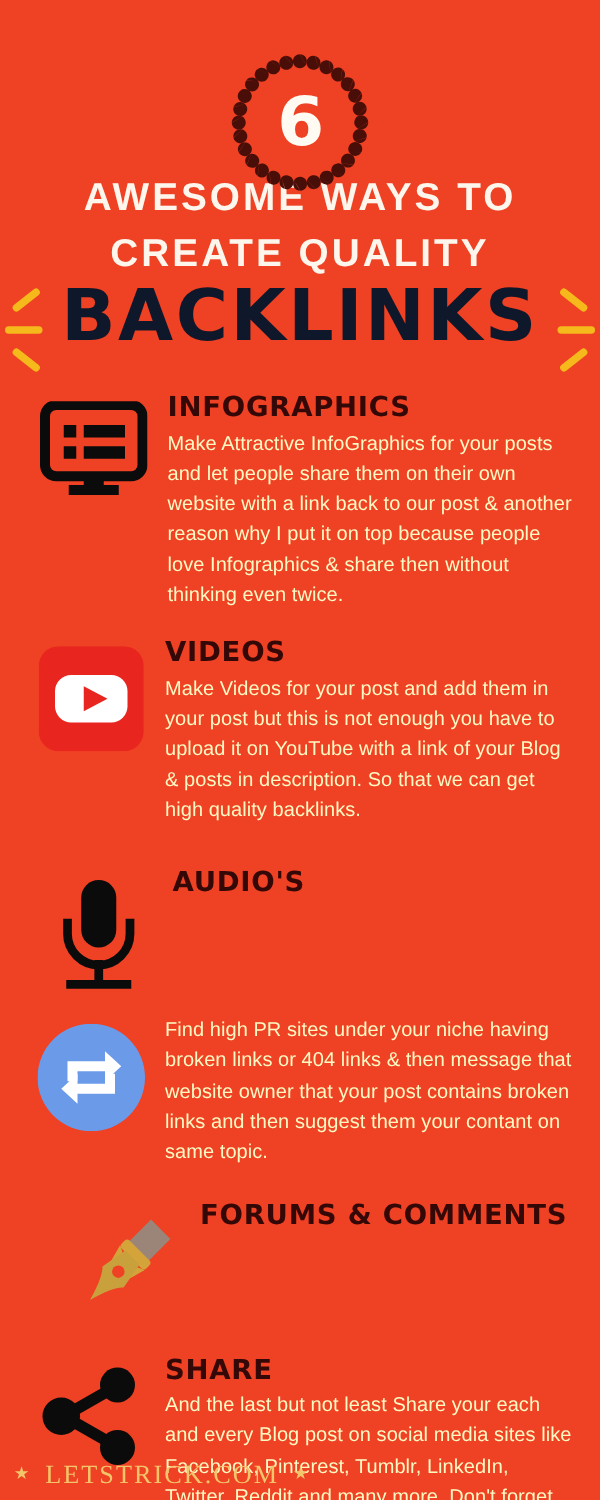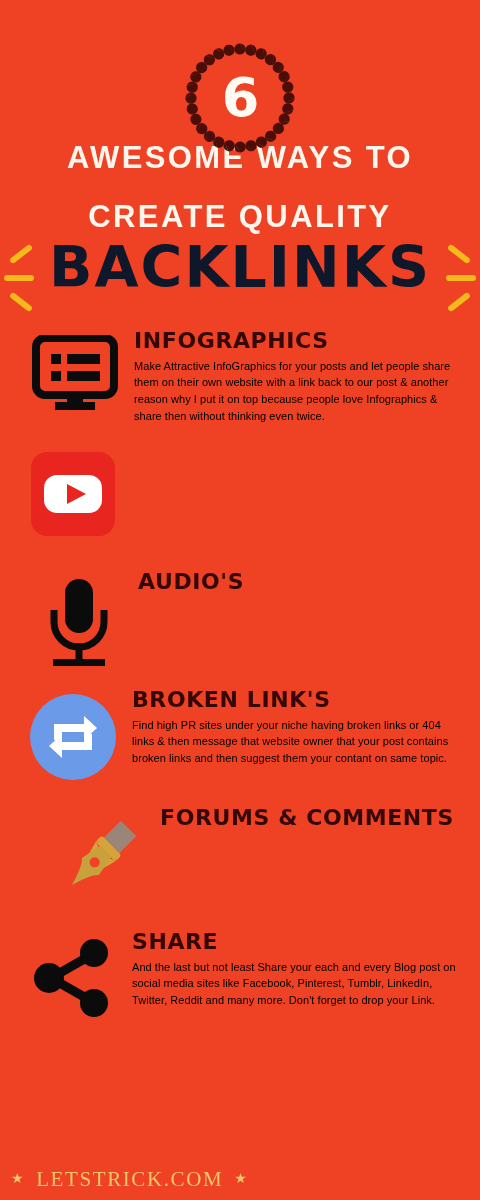--- a/index.html
+++ b/index.html
@@ -20,21 +20,21 @@
     display:flex;align-items:center;justify-content:center;
     color:#FFFBF2;font-size:54px;font-weight:bold;
     font-family:"DejaVu Sans",sans-serif;line-height:1;letter-spacing:-1px;}
 
   .head1,.head2{
     text-align:center;color:#FDF6EC;font-weight:bold;
     font-family:"Liberation Sans",sans-serif;
     font-size:31px;letter-spacing:2.4px;line-height:1.36;
   }
   .head1{margin-top:2px;}
-  .head2{margin-top:17px;}
+  .head2{margin-top:3px;}
 
   .title-row{position:relative;height:78px;margin-top:5px;}
   .title-main{
     position:absolute;left:0;right:0;top:-4px;text-align:center;
     color:#0f172a;font-weight:bold;font-size:57px;
     letter-spacing:2px;line-height:1;
     font-family:"DejaVu Sans",sans-serif;
     z-index:2;
   }
   .rays{position:absolute;top:6px;z-index:1;}
@@ -47,23 +47,23 @@
   .sec{display:flex;align-items:flex-start;padding:0 14px 0 14px;}
   .sec .iconcell{width:118px;flex:0 0 118px;display:flex;
                  justify-content:center;padding-top:6px;}
   .sec .body{flex:1;padding-right:6px;}
   .sec h3{
     margin:0 0 4px 0;color:#330806;
     font-family:"DejaVu Sans",sans-serif;
     font-weight:bold;font-size:22px;letter-spacing:.6px;line-height:1.1;
   }
   .sec p{
-    margin:0;color:#000000;
+    margin:0;color:#fef9c3;
     font-family:"Liberation Sans",sans-serif;
-    font-size:11px;line-height:1.52;letter-spacing:.05px;
+    font-size:16px;line-height:1.52;letter-spacing:.05px;
   }
 
   .s-info{margin-top:2px;padding-left:16px;}
   .s-video{margin-top:22px;}
   .s-audio{margin-top:34px;padding-left:20px;}
   .s-broken{margin-top:20px;}
   .s-forums{margin-top:26px;padding-left:42px;}
   .s-share{margin-top:30px;}
 
   
@@ -155,20 +155,24 @@
     </div>
 
     <div class="sec s-video">
       <div class="iconcell">
         <svg width="84" height="84" viewBox="0 0 84 84">
           <rect x="0" y="0" width="84" height="84" rx="16" ry="16" fill="#E8251F"></rect>
           <rect x="13" y="23" width="58" height="38" rx="13" ry="13" fill="#FFFFFF"></rect>
           <path d="M36 32 L55 42 L36 52 Z" fill="#E8251F"></path>
         </svg>
       </div>
+      <div class="body">
+        <h3>VIDEOS</h3>
+        <p>Make Videos for your post and add them in your post but this is not enough you have to upload it on YouTube with a link of your Blog &amp; posts in description. So that we can get high quality backlinks.</p>
+      </div>
     </div>
 
     <div class="sec s-audio">
       <div class="iconcell">
         <svg width="74" height="92" viewBox="0 0 74 92">
           <rect x="23" y="3" width="28" height="54" rx="14" ry="14" fill="#0B0B0B"></rect>
           <path d="M12 34 v12 a25 25 0 0 0 50 0 v-12" fill="none" stroke="#0B0B0B" stroke-width="7"></path>
           <rect x="33.5" y="67" width="7" height="18" fill="#0B0B0B"></rect>
           <rect x="11" y="83" width="52" height="7" fill="#0B0B0B"></rect>
         </svg>
@@ -180,21 +184,20 @@
 
     <div class="sec s-broken">
       <div class="iconcell">
         <svg width="86" height="86" viewBox="0 0 86 86">
           <circle cx="43" cy="43" r="43" fill="#6B9BE8"></circle>
           <path d="M24 30 h30 v-8 l13 12 -13 12 v-8 h-22 v8 h-8 z" fill="#FFFFFF"></path>
           <path d="M62 56 h-30 v8 l-13 -12 13 -12 v8 h22 v-8 h8 z" fill="#FFFFFF"></path>
         </svg>
       </div>
       <div class="body">
-        <h3>BROKEN LINK'S</h3>
         <p>Find high PR sites under your niche having broken links or 404 links &amp; then message that website owner that your post contains broken links and then suggest them your contant on same topic.</p>
       </div>
     </div>
 
     <div class="sec s-forums">
       <div class="iconcell">
         <svg width="88" height="88" viewBox="0 0 88 88">
           <g transform="rotate(45 44 44)">
             <rect x="33" y="5" width="22" height="26" fill="#9A8578"></rect>
             <rect x="30" y="29" width="28" height="9" rx="3" ry="3" fill="#D4A43A"></rect>

